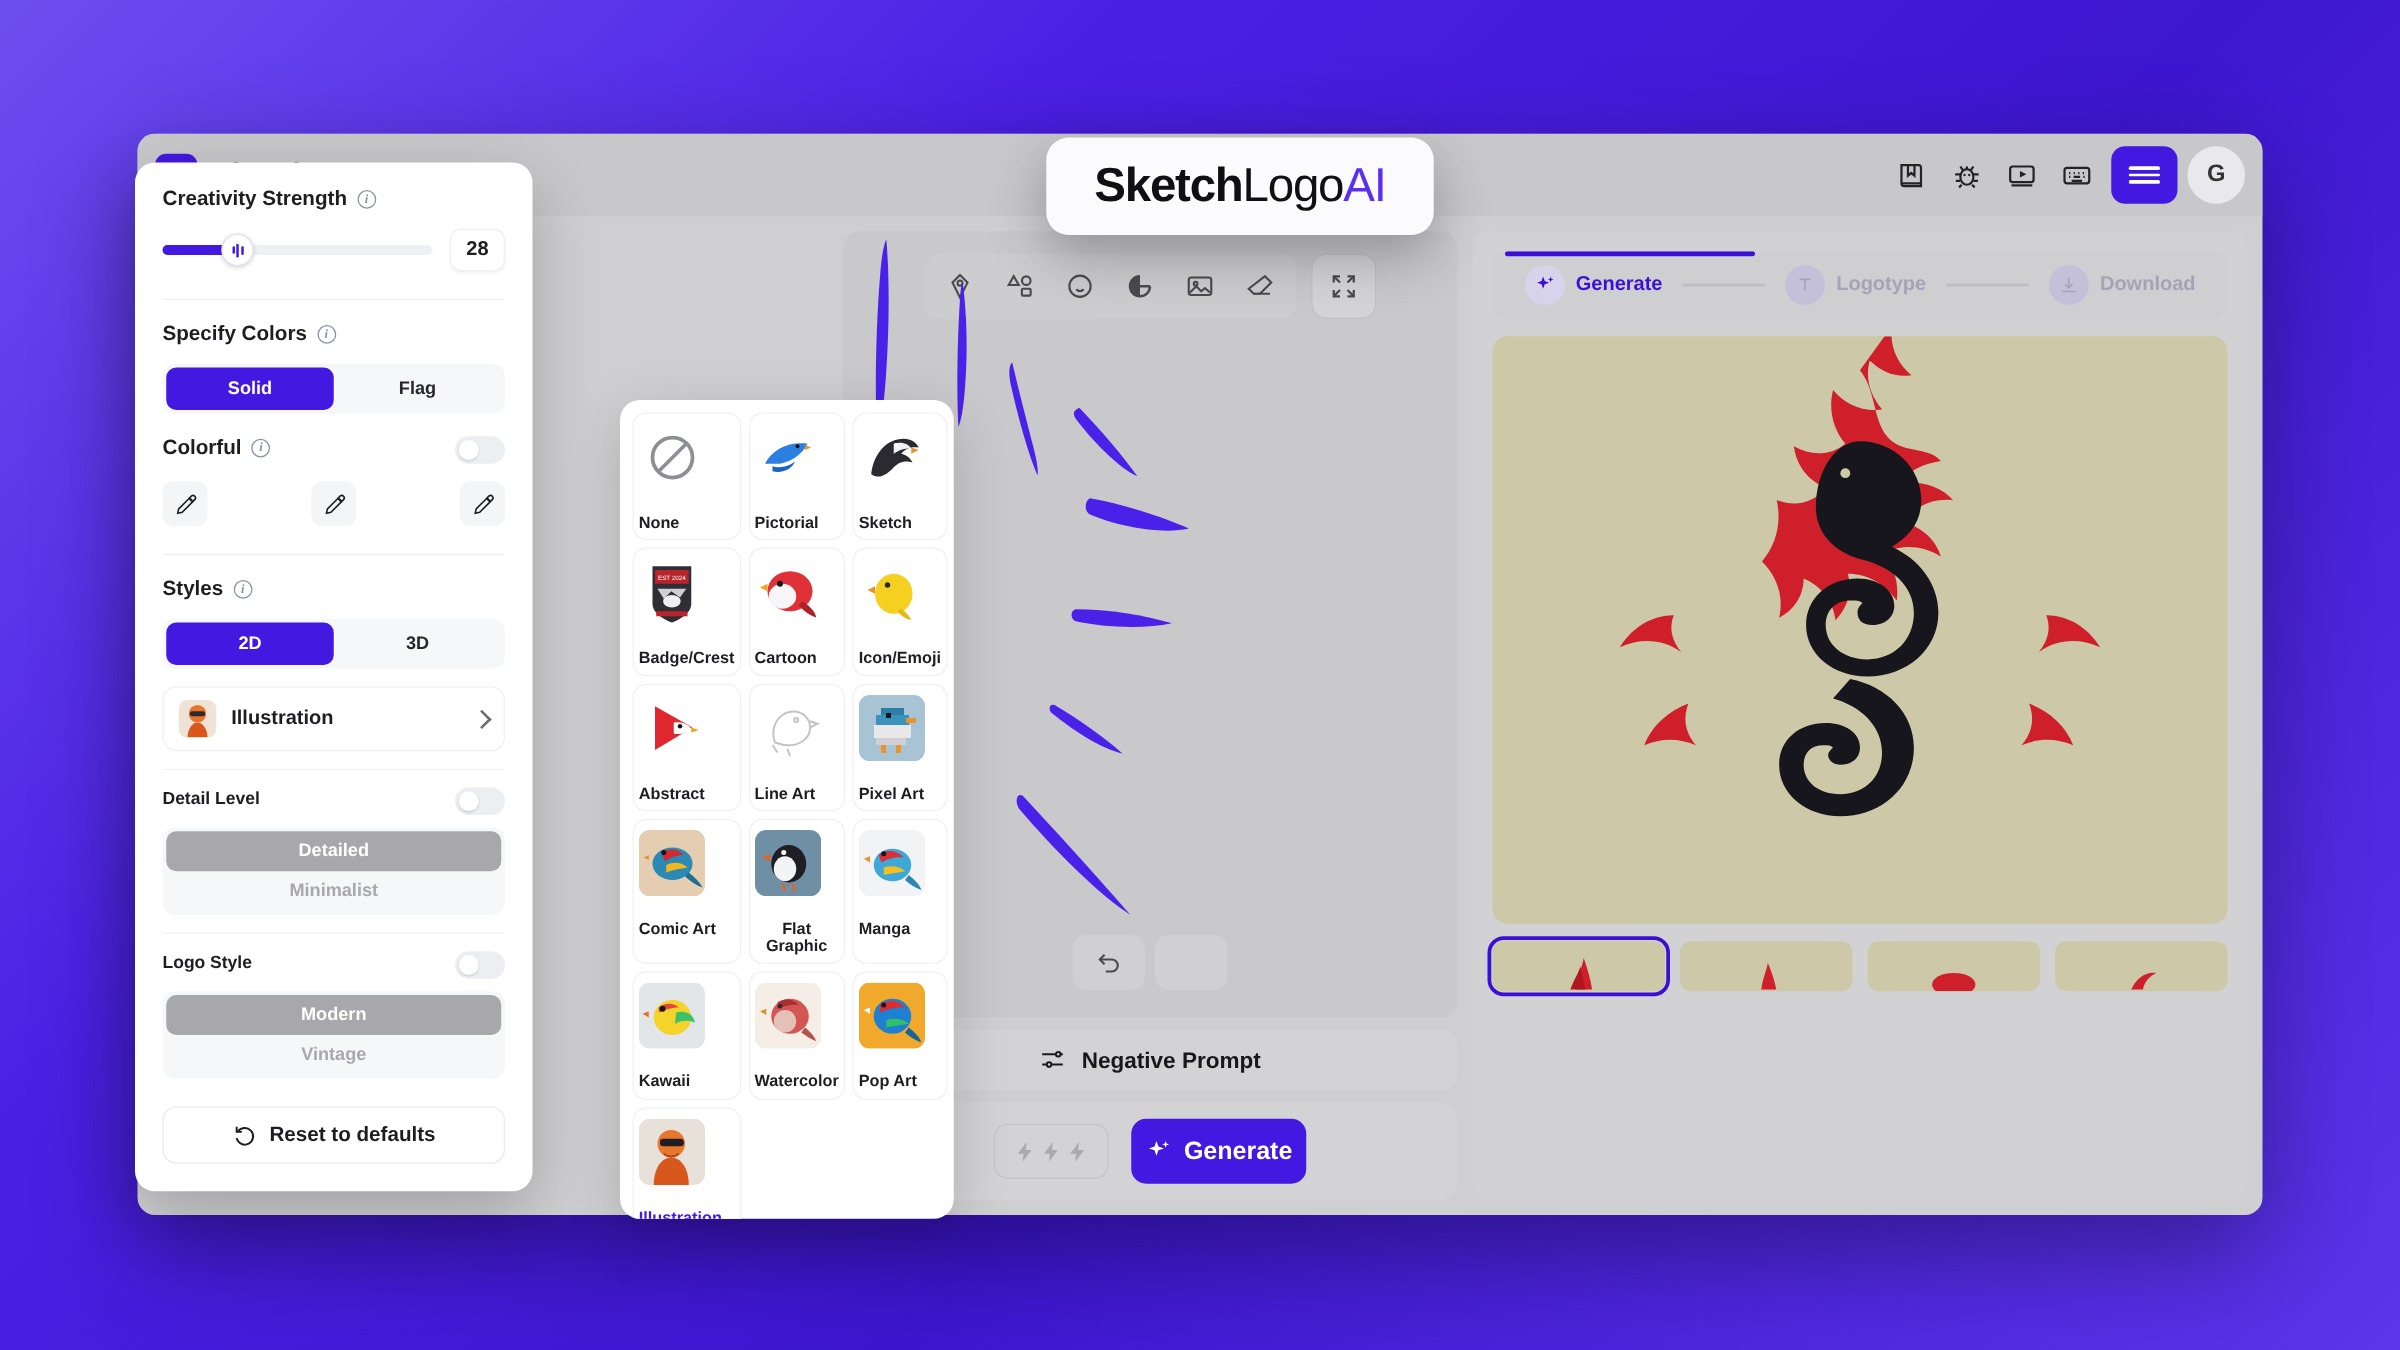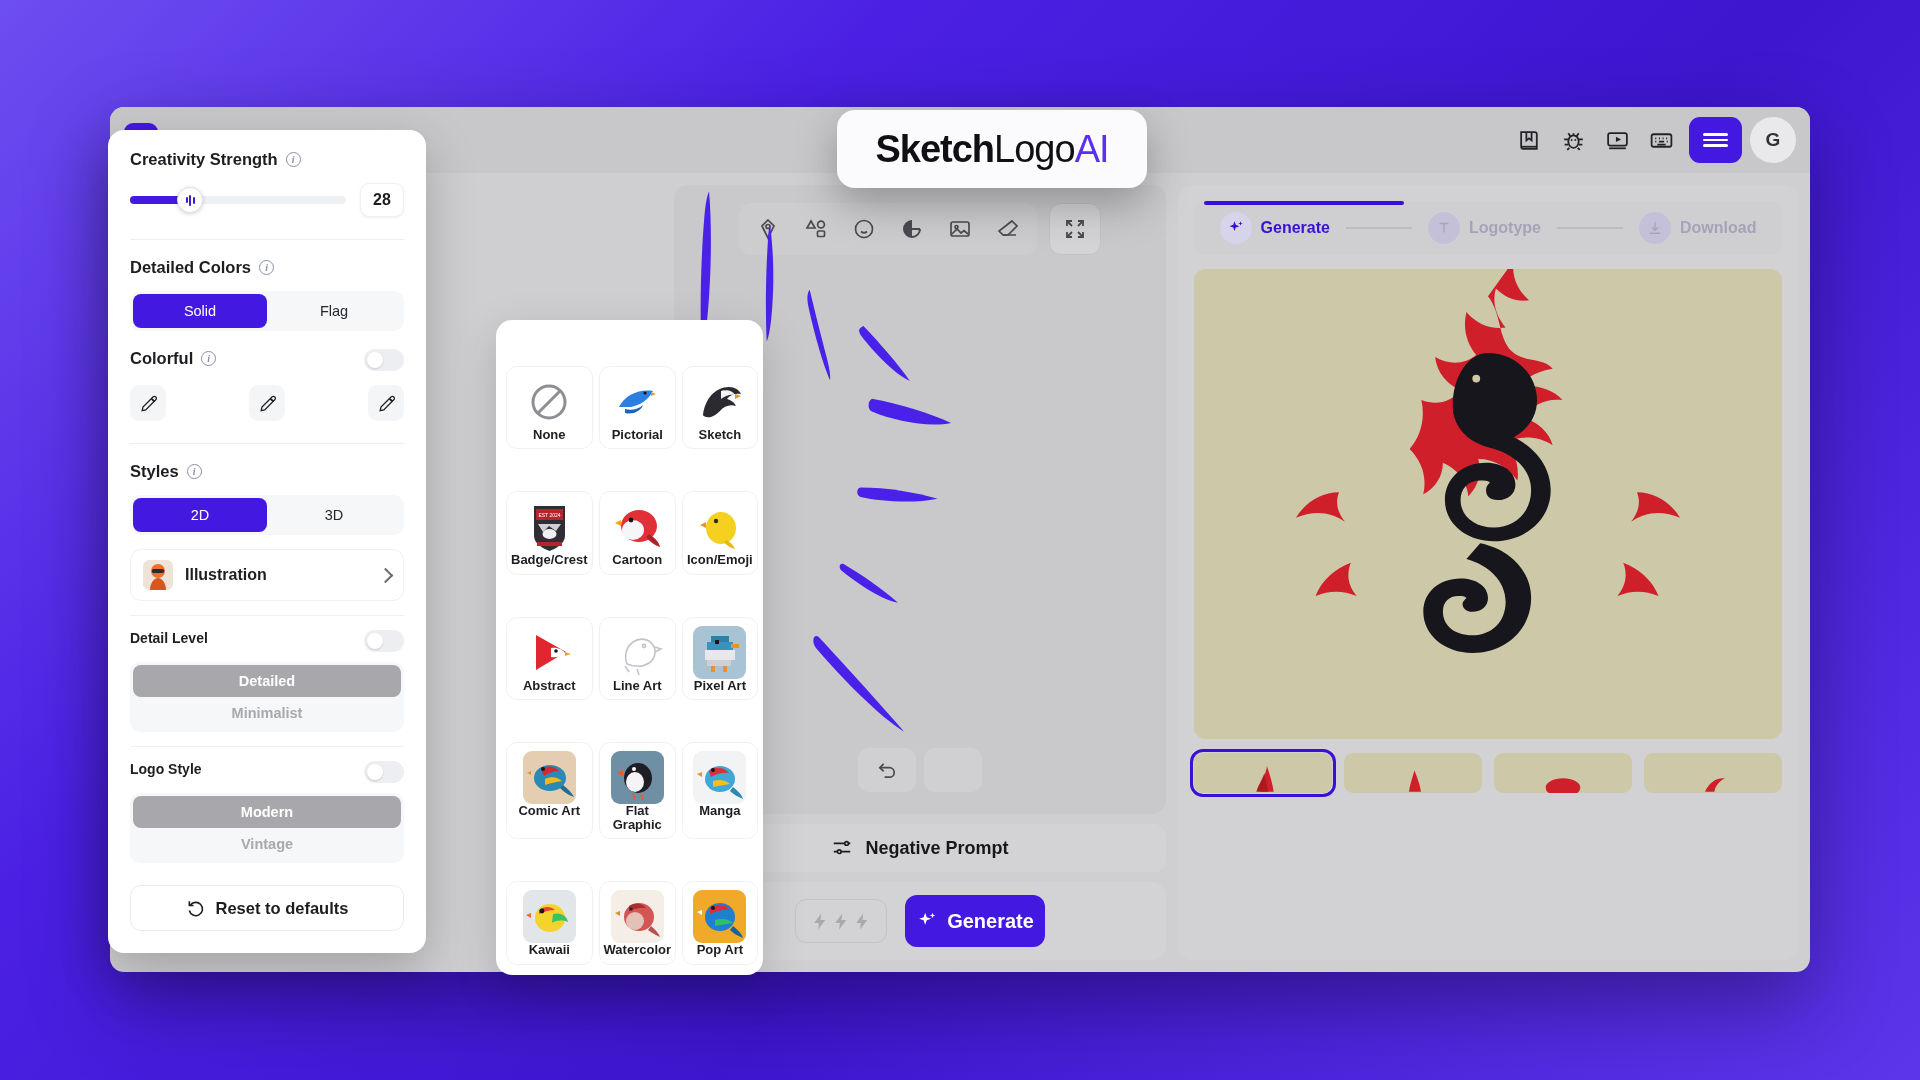--- a/index.html
+++ b/index.html
@@ -123,21 +123,21 @@
   .knob{ position:absolute; left:28%; top:50%; transform:translate(-50%,-50%);
     width:26px;height:26px;border-radius:50%;background:#fff;border:1px solid #e2e2e8;
     box-shadow:0 1px 4px rgba(0,0,0,.18);display:flex;align-items:center;justify-content:center;gap:1.5px;}
   .knob i{display:block;width:2px;background:#4318e0;border-radius:1px;}
   .knob i:nth-child(1){height:6px;} .knob i:nth-child(2){height:11px;} .knob i:nth-child(3){height:7px;}
   .val-box{ width:44px;height:34px;border-radius:9px;background:#fff;border:1px solid #f0f0f3;
     display:flex;align-items:center;justify-content:center;font-size:16px;font-weight:600;color:#1d1d22;
     box-shadow:0 1px 3px rgba(0,0,0,.06);}
   .divider{height:1px;background:#edeef1;margin:22px 0 18px 0;}
   .seg{ display:flex; background:#f6f7f9; border-radius:10px; padding:3px; }
-  .seg-item{ flex:1; text-align:center; padding:9px 0; font-size:14.5px; font-weight:400;
+  .seg-item{ flex:1; text-align:center; padding:9px 0; font-size:14.5px; font-weight:700;
     color:#26262c; border-radius:8px; cursor:pointer;}
   .seg-item.on{ background:#4318e0; color:#fff;}
   .toggle{ width:40px;height:22px;border-radius:12px;background:#eceef2;position:relative;cursor:pointer;flex:none;}
   .toggle::after{content:"";position:absolute;left:3px;top:3px;width:16px;height:16px;border-radius:50%;background:#fff;
     box-shadow:0 1px 2px rgba(0,0,0,.15);}
   .row-between{display:flex;align-items:flex-start;justify-content:space-between;}
   .swatches{ display:flex; justify-content:space-between; margin-top:14px;}
   .swatch{ width:36px;height:36px;border-radius:9px;background:#f4f5f7;display:flex;align-items:center;justify-content:center;cursor:pointer;}
   .swatch svg{width:19px;height:19px;stroke:#1d1d22;fill:none;stroke-width:1.6;}
   .style-row{ margin-top:14px; border:1px solid #eef0f3; border-radius:11px; padding:10px 12px;
@@ -159,21 +159,21 @@
   .reset-btn span{ font-size:16.5px; font-weight:700; color:#1d1d22;}
 
   
   .styles-pop{
     position:absolute; left:496px; top:320px; width:267px; height:655px;
     background:#fff; border-radius:16px; box-shadow:0 14px 44px rgba(0,0,0,.17);
     padding:10px; z-index:50; overflow:hidden;
   }
   .styles-grid{ display:grid; grid-template-columns:repeat(3,1fr); gap:6px; }
   .style-card{ border:1px solid #f0f1f4; border-radius:11px; padding:8px 4px 6px 4px;
-    display:flex; flex-direction:column; align-items:center; gap:0; cursor:pointer; background:#fff;margin-top:36px;}
+    display:flex; flex-direction:column; align-items:flex-start; gap:19px; cursor:pointer; background:#fff;}
   .style-card .img{ width:53px;height:53px;border-radius:9px;overflow:hidden;display:flex;
     align-items:center;justify-content:center;}
   .style-card .cap{ font-size:13px; font-weight:700; color:#1d1d22; text-align:center; line-height:1.1;}
   .style-card.sel .cap{ color:#4318e0; }
 
   
   .brand-tip{
     position:absolute; left:805px; top:110px; width:310px; height:78px;
     background:#fbfbfd; border-radius:18px; box-shadow:0 16px 44px rgba(0,0,0,.28);
     display:flex; align-items:center; justify-content:center; z-index:60;margin-left:32px;
@@ -448,21 +448,21 @@
           <i></i>
           <i></i>
         </div>
     </div>
     <div class="val-box">28</div>
   </div>
 
   <div class="divider"></div>
 
   <div class="sec-head">
-    <div class="sec-title">Detailed Colors</div>
+    <div class="sec-title">Specify Colors</div>
     <div class="info-i">i</div>
   </div>
   <div class="seg">
     <div class="seg-item on">Solid</div>
     <div class="seg-item">Flag</div>
   </div>
 
   <div style="height:18px"></div>
   <div class="row-between">
     <div class="sec-head" style="margin-bottom:0">

